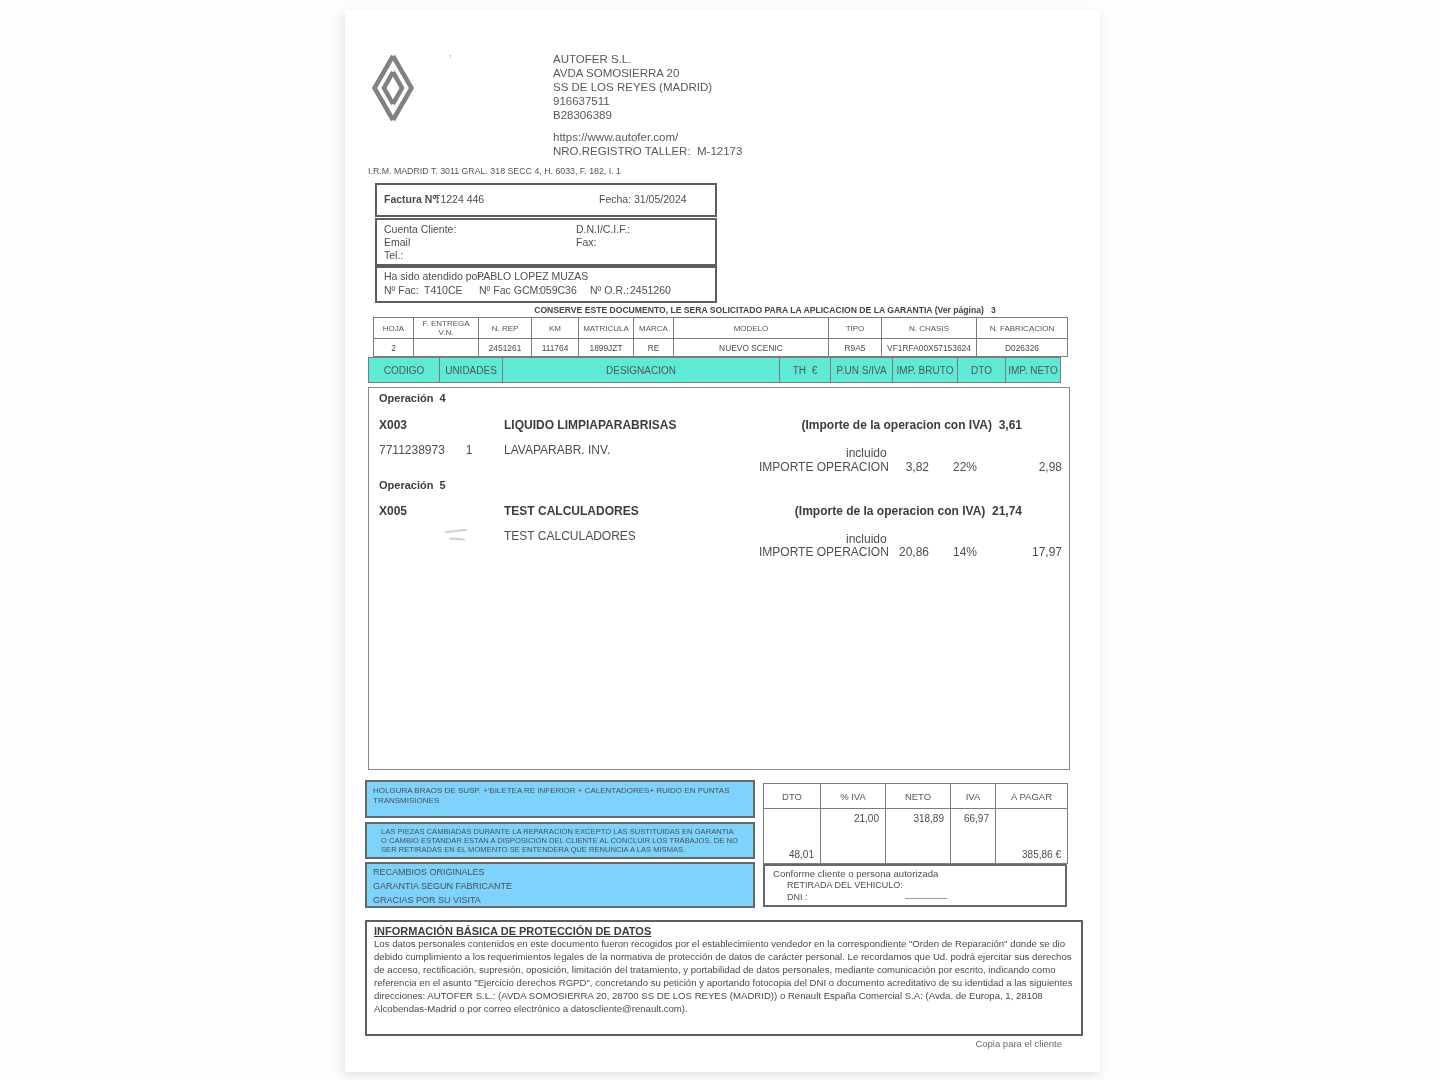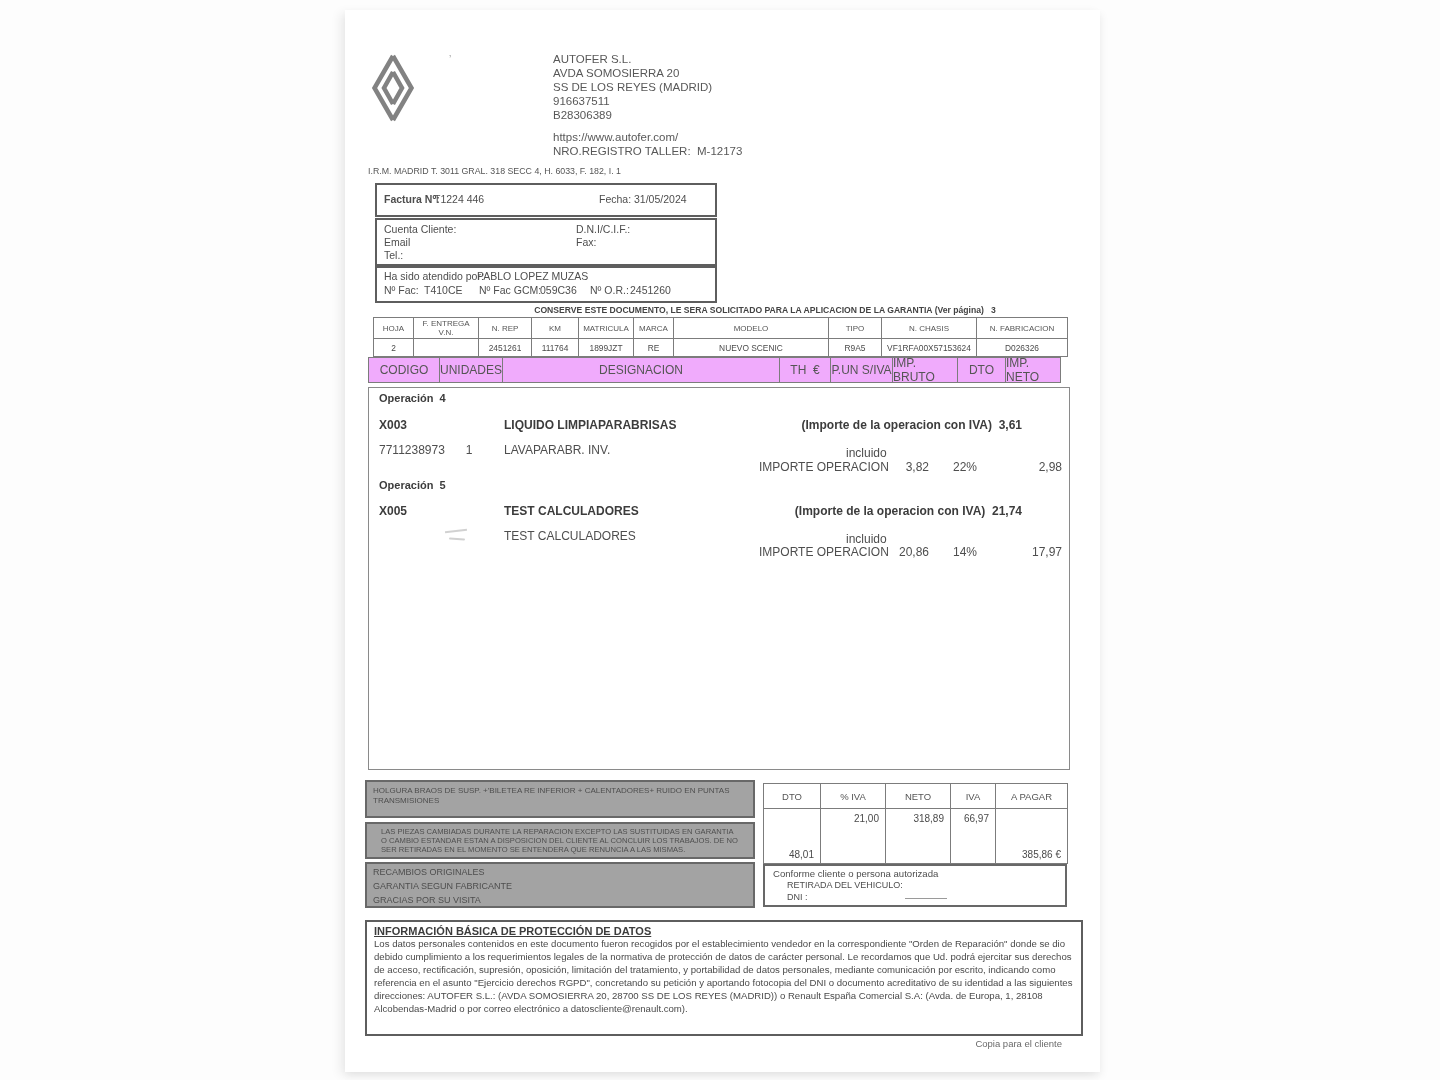--- a/index.html
+++ b/index.html
@@ -32,30 +32,30 @@
   
   .vtable{left:28px;top:307px;border-collapse:collapse;table-layout:fixed;}
   .vtable td,.vtable th{border:1px solid #7c7c7c;font-weight:normal;text-align:center;overflow:hidden;}
   .vtable th{font-size:8px;color:#555;height:14px;}
   .vtable td{font-size:8.4px;color:#4a4a4a;height:15px;}
   
   .dheader{left:23px;top:347px;width:702px;height:26px;display:flex;}
   .dheader .cell{
     border:1px solid #7c7c7c;margin-left:-1px;box-sizing:border-box;
     display:flex;align-items:center;justify-content:center;
-    font-size:12px;color:#555;background:#f0abfc;
+    font-size:10px;color:#555;background:#5eead4;
   }
   .dheader .cell:first-child{margin-left:0;}
   
   .dbody{left:23px;top:377px;width:702px;height:383px;border:1px solid #8a8a8a;box-sizing:border-box;}
   .dbody span{position:absolute;font-size:12px;color:#4e4e4e;}
   .dbody .op-title{font-size:11px;font-weight:bold;color:#3c3c3c;}
   .dbody .bold-line{font-weight:bold;color:#3c3c3c;}
   
-  .notebox{border:2px solid #686868;box-sizing:border-box;background:#a3a3a3;color:#4e4e4e;}
+  .notebox{border:2px solid #686868;box-sizing:border-box;background:#7dd3fc;color:#4e4e4e;}
   .note-a{left:20px;top:770px;width:390px;height:38px;font-size:8px;line-height:9.5px;padding:4px 6px;}
   .note-b{left:20px;top:812px;width:390px;height:37px;font-size:7.6px;line-height:9px;padding:3px 14px;}
   .note-c{left:20px;top:852px;width:390px;height:46px;font-size:9px;}
   .note-c div{position:absolute;left:6px;}
   
   .ttable{left:418px;top:773px;border-collapse:collapse;table-layout:fixed;}
   .ttable th,.ttable td{border:1px solid #7c7c7c;box-sizing:border-box;}
   .ttable th{font-size:9.5px;font-weight:normal;color:#555;height:25px;}
   .ttable td{height:54px;vertical-align:top;font-size:10px;color:#4a4a4a;padding:0;}
   .tcell{position:relative;width:100%;height:54px;}

